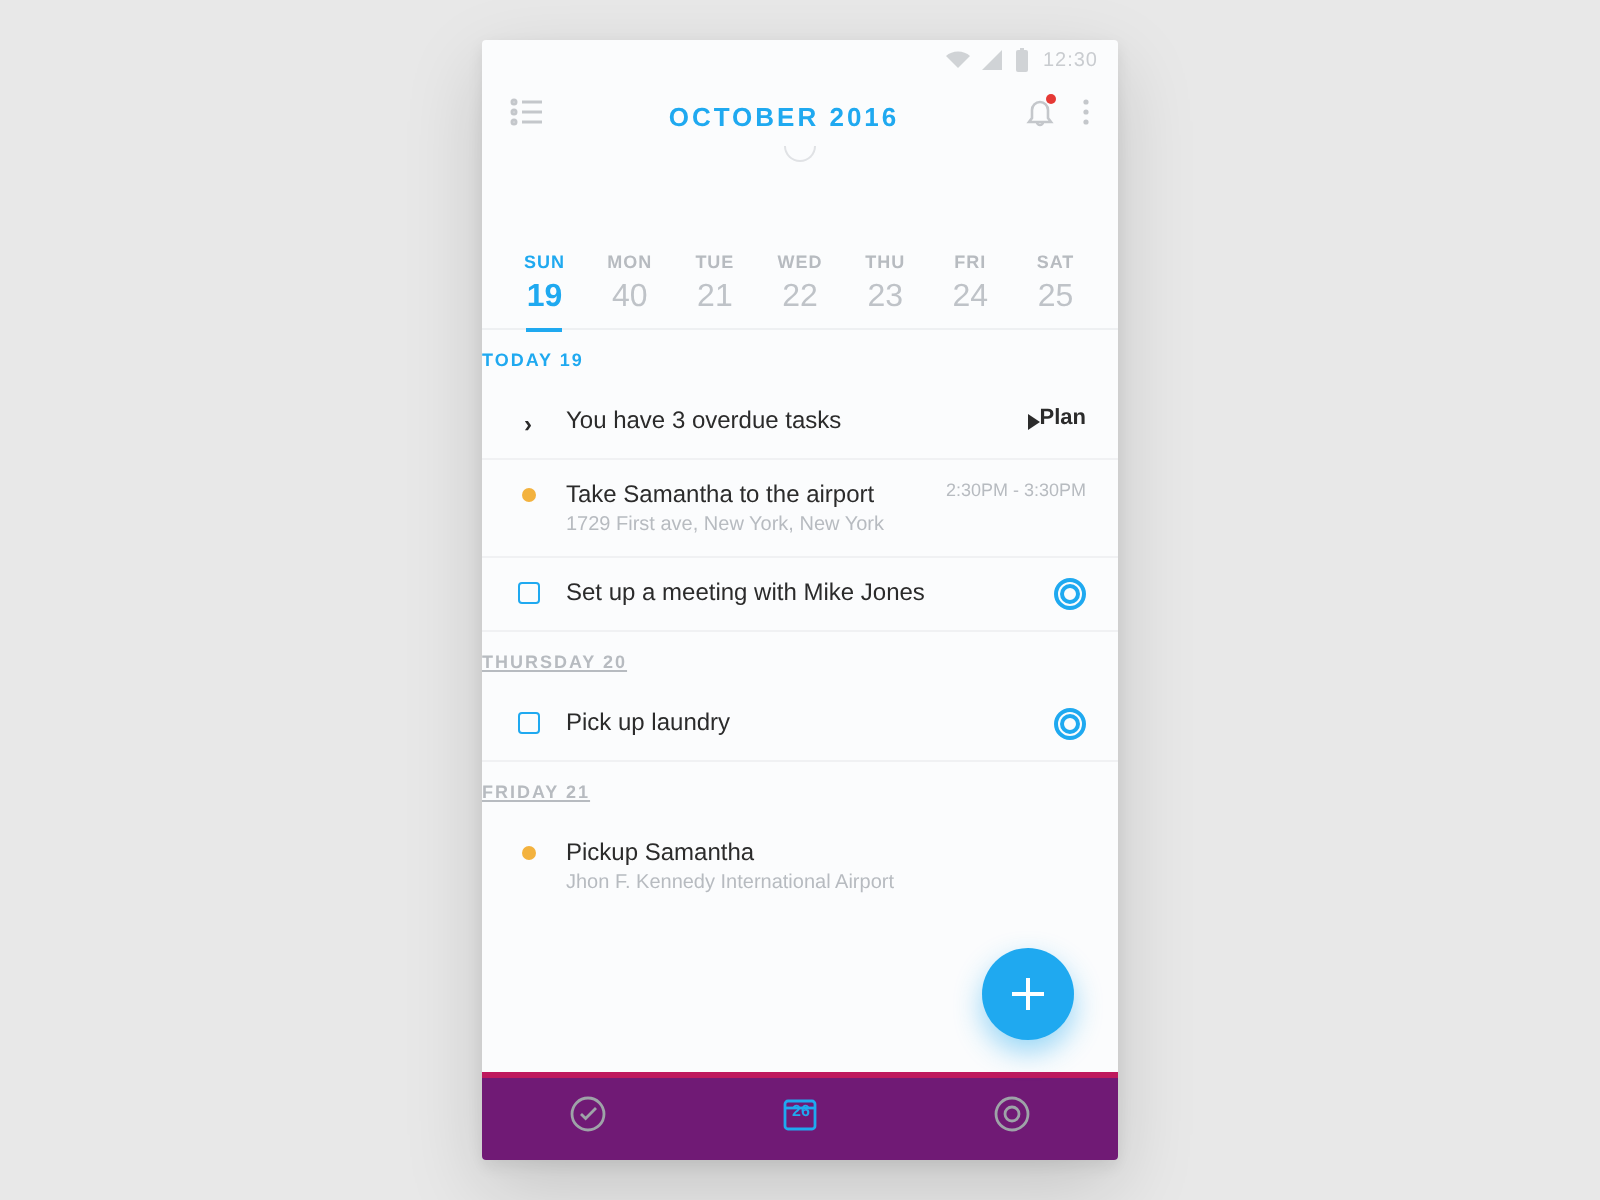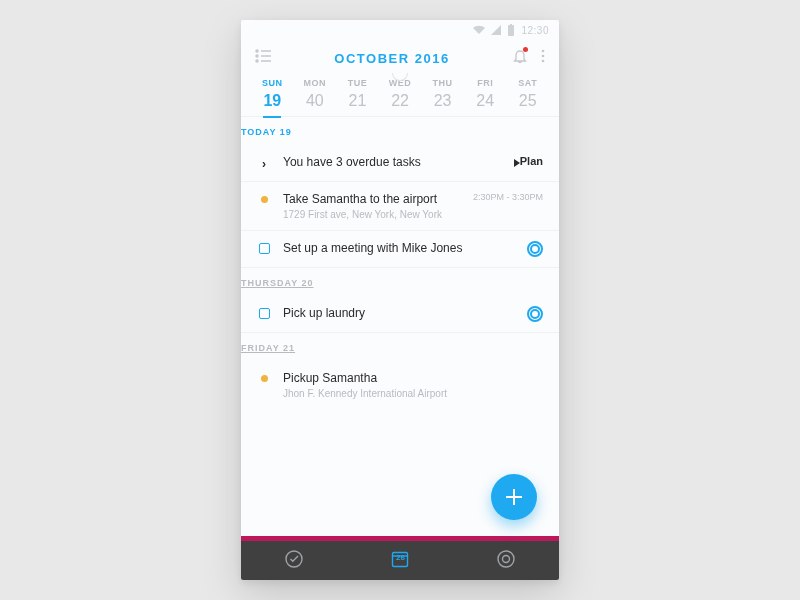--- a/index.html
+++ b/index.html
@@ -53,20 +53,21 @@
   .appbar .ic { color:#c4c7cb; position:relative; }
   .appbar .ic.bell::after{
     content:""; position:absolute; width:5px; height:5px; background:#e53935;
     border-radius:50%; top:-1px; right:-1px;
   }
   .appbar-right{display:flex;align-items:center;gap:14px;}
   
   .week {
     display:flex;
     padding: 2px 10px 6px;
+    margin-top: 48px;
   }
   .day { flex:1; text-align:center; cursor:pointer; }
   .day .dow { font-size:9px; color:#b7bbc0; letter-spacing:.5px; font-weight:600;}
   .day .num { font-size:16px; color:#bfc3c8; margin-top:4px; font-weight:400;}
   .day.sel .dow { color:#1fa9f0; }
   .day.sel .num { color:#1fa9f0; font-weight:600; position:relative;}
   .day.sel .num::after{
     content:""; position:absolute; left:50%; transform:translateX(-50%);
     bottom:-8px; width:18px; height:2px; background:#1fa9f0;
   }
@@ -105,21 +106,21 @@
   .fab{
     position:absolute; right:22px; bottom:60px;
     width:46px; height:46px; border-radius:50%;
     background:#1fa9f0; box-shadow:0 6px 14px rgba(31,169,240,.45);
     display:flex; align-items:center; justify-content:center; cursor:pointer;
   }
   .fab::before,.fab::after{content:"";position:absolute;background:#fff;}
   .fab::before{width:16px;height:2px;} .fab::after{width:2px;height:16px;}
   
   .btmnav{
-    height:44px; border-top:5px solid #be185d; background:#404040;
+    height:44px; border-top:3px solid #be185d; background:#701a75;
     display:flex; align-items:center; justify-content:space-around;
   }
   .btmnav .item{ color:#9ea3a8; cursor:pointer;}
   .btmnav .item.sel{ color:#1fa9f0; }
   
   .notch{position:absolute; left:50%; transform:translateX(-50%); top:53px;
     width:16px;height:8px;border:1px solid #e0e2e5;border-top:none;border-radius:0 0 10px 10px; background:#fbfcfd;}
 </style>
 </head>
 <body>

